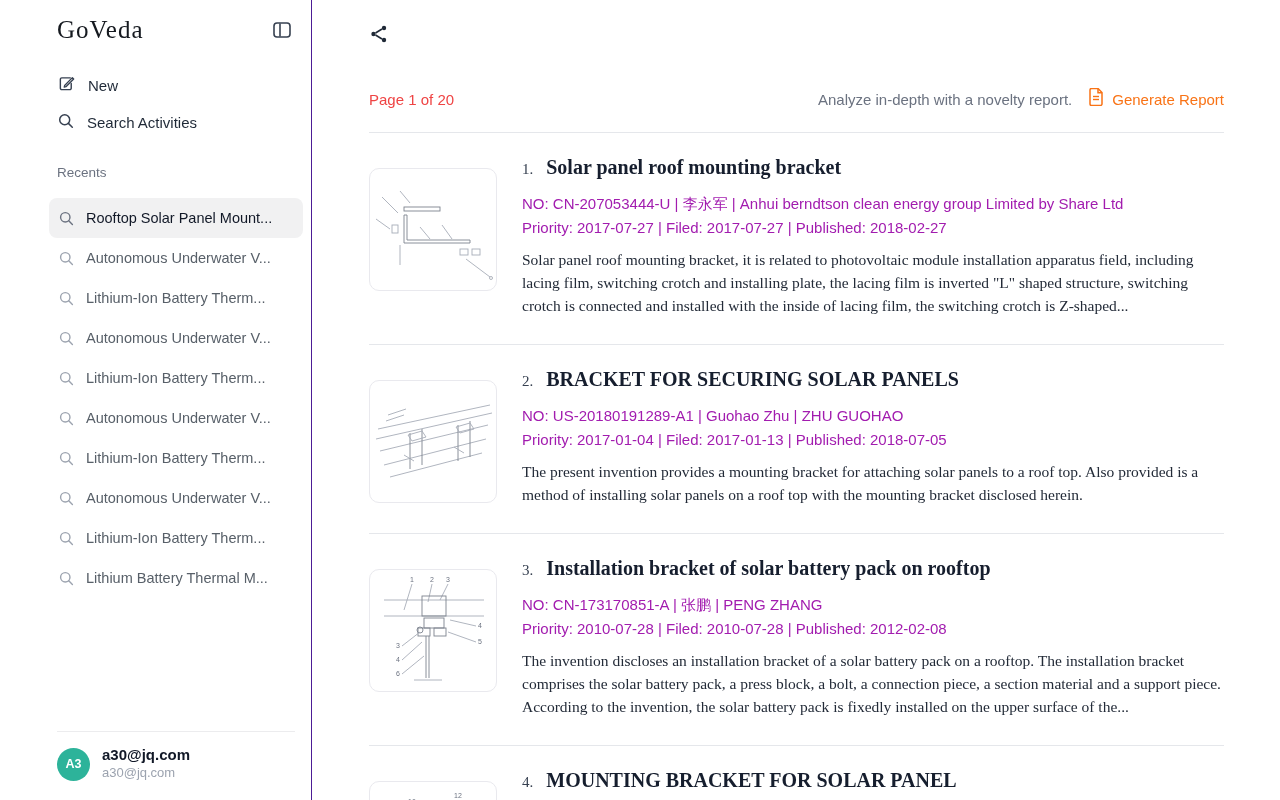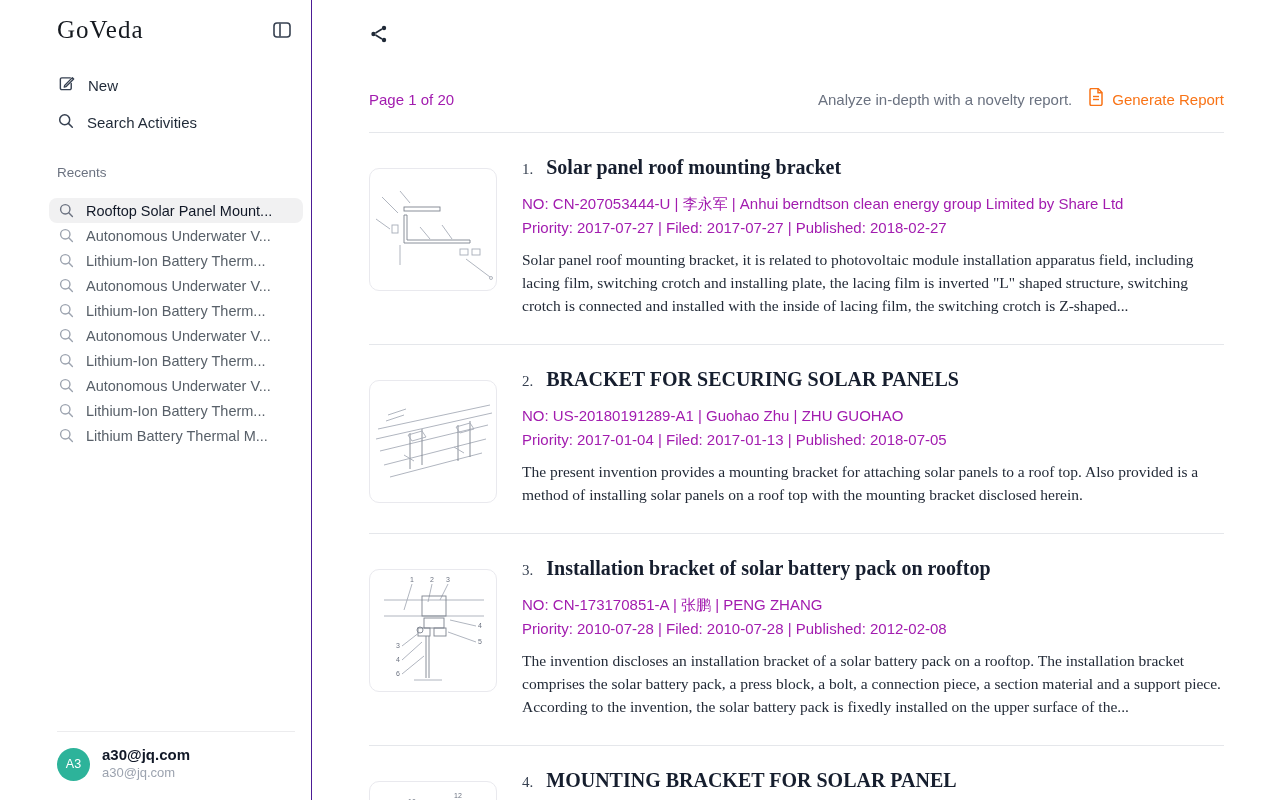--- a/index.html
+++ b/index.html
@@ -13,41 +13,41 @@
     display:flex; flex-direction:column; background:#fff;margin-left:41px; }
   .logo-row { display:flex; align-items:center; justify-content:space-between; padding:16px 18px 10px 16px; }
   .logo { font-family:"Liberation Serif", serif; font-size:25px; font-weight:500; letter-spacing:1px; color:#15191f; }
   .collapse-btn { width:22px; height:22px; display:flex; align-items:center; justify-content:center; cursor:pointer; }
   .nav { padding:12px 8px 0 8px;text-align:right; }
   .nav-item { display:flex; align-items:center; gap:13px; padding:9px 9px; border-radius:8px;
     font-size:15px; color:#1f2937; cursor:pointer; }
   .nav-item svg { flex:0 0 auto; }
   .recents-label { padding:24px 16px 18px 16px; font-size:13.5px; color:#6b7280; }
   .recents { padding:0 8px; overflow:hidden; flex:1 1 auto; }
-  .recent-item { display:flex; align-items:center; gap:12px; height:25px; padding:0 10px;
+  .recent-item { display:flex; align-items:center; gap:12px; height:40px; padding:0 10px;
     border-radius:8px; font-size:14.5px; color:#586069; cursor:pointer; white-space:nowrap; }
   .recent-item .lbl { overflow:hidden; text-overflow:ellipsis; }
   .recent-item.active { background:#f1f1f2; color:#111827; }
   .sidebar-footer { border-top:1px solid #ececee; margin:0 16px; }
   .account-row { display:flex; align-items:center; gap:12px; padding:14px 0 18px 0; cursor:pointer; }
   .avatar { width:33px; height:33px; border-radius:50%; background:#2db39a; color:#fff;
-    display:flex; align-items:center; justify-content:center; font-size:12.5px; }
+    display:flex; align-items:center; justify-content:center; font-size:12.5px;font-weight:bold; }
   .acct-name { font-size:15px; font-weight:700; color:#111827; line-height:1.25; }
   .acct-mail { font-size:13px; color:#9ca3af; line-height:1.3; }
 
   
   .main { flex:1; padding:0 56px 0 57px; overflow:hidden; }
   .main-header { display:flex; align-items:flex-start; justify-content:space-between; padding-top:20px; }
   .page-title { font-family:"Liberation Serif", serif; font-weight:700; font-size:27px;
     color:#161e2e; letter-spacing:.2px; }
   .share-btn { margin-top:4px; cursor:pointer; }
 
   .toolbar { display:flex; align-items:center; justify-content:space-between; margin-top:40px;
     padding-bottom:22px; border-bottom:1px solid #e5e7eb; }
-  .page-info { font-size:15px; color:#a21caf; }
+  .page-info { font-size:15px; color:#ef4444; }
   .toolbar-right { display:flex; align-items:center; gap:10px; }
   .analyze-text { font-size:15px; color:#6b7280; }
   .gen-report { display:flex; align-items:center; gap:8px; cursor:pointer; margin-left:6px; }
   .gen-report .lbl { font-size:15px; color:#f97316; }
 
   .result { display:flex; gap:25px; padding:23px 0 27px 0; border-bottom:1px solid #e5e7eb; }
   .thumb { width:128px; height:123px; min-width:128px; border:1px solid #e9e9ee; border-radius:10px;
     background:#fff; margin-top:12px; overflow:hidden; cursor:pointer; }
   .res-body { flex:1; min-width:0; }
   .res-title-row { display:flex; align-items:baseline; gap:13px; cursor:pointer; }

